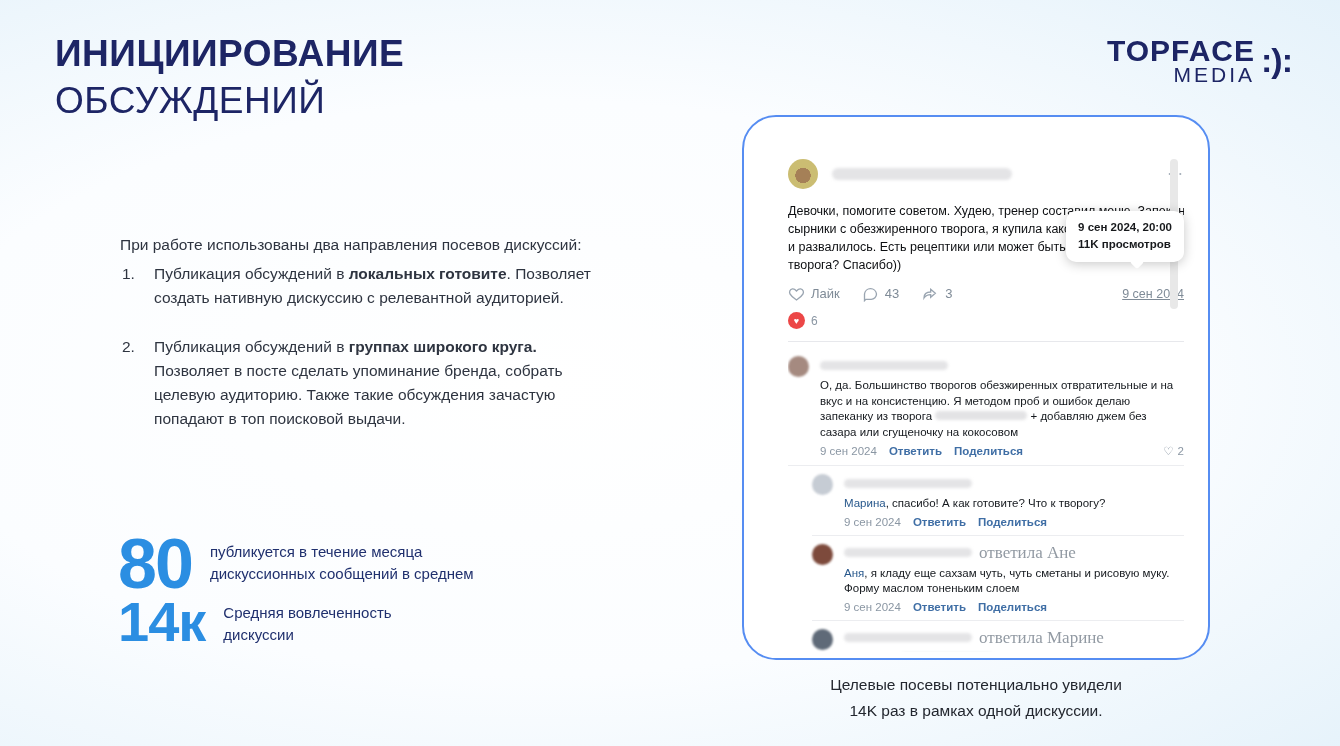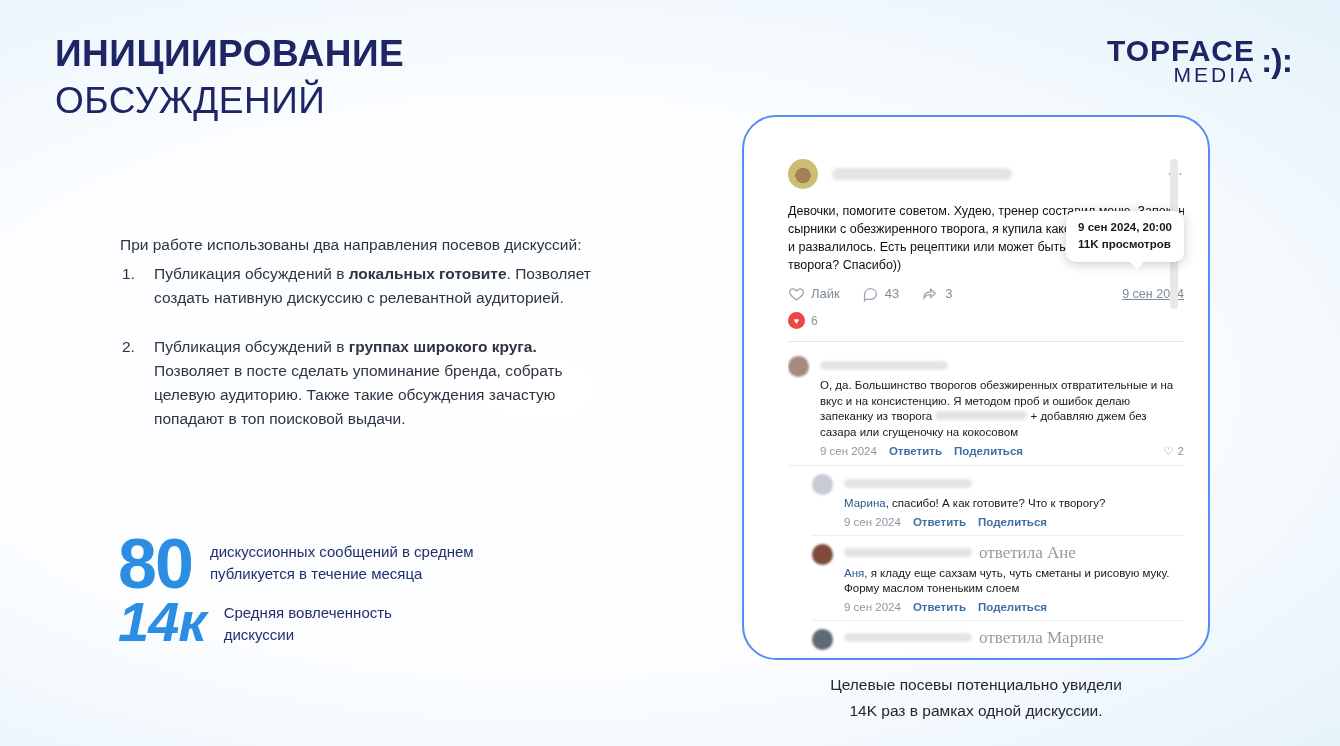--- a/index.html
+++ b/index.html
@@ -24,21 +24,21 @@
   .list { position:absolute; left:122px; top:262px; width:492px; color:#2e3440; font-size:15.5px; line-height:1.55; }
   .list-item { display:flex; gap:14px; }
   .list-item + .list-item { margin-top:25px; }
   .list-num { width:18px; flex:none; }
   .bold { font-weight:700; }
   .stat { position:absolute; display:flex; gap:18px; }
   .stat1 { left:118px; top:505px;margin-top:24px; }
   .stat2 { left:118px; top:594px; }
   .stat-value { color:#2b8ee2; font-weight:800; line-height:1; }
   .stat1 .stat-value { font-size:70px; letter-spacing:-2px; }
-  .stat2 .stat-value { font-size:56px; letter-spacing:-1px;font-style:italic; }
+  .stat2 .stat-value { font-size:56px; letter-spacing:-1px; }
   .stat-label { color:#20306e; font-size:15px; line-height:1.45; padding-top:12px; }
   .stat2 .stat-label { padding-top:8px; }
   
   .card { position:absolute; left:742px; top:115px; width:468px; height:545px;
           background:#ffffff; border:2px solid #568df2; border-radius:34px; overflow:hidden; }
   .vk { position:absolute; left:44px; top:26px; right:24px; bottom:6px; overflow:hidden;
         font-family:"Liberation Sans", sans-serif; }
   .post-head { display:flex; align-items:center; margin-top:16px; }
   .avatar { width:30px; height:30px; border-radius:50%; flex:none;
             background: radial-gradient(circle at 50% 55%, #a97f52 0 34%, #cdbd6a 35% 72%, #93a24c 100%);
@@ -109,22 +109,22 @@
     </div>
     <div class="list-item">
       <div class="list-num">2.</div>
       <div><span>Публикация обсуждений в </span><span class="bold">группах широкого круга.</span><span> Позволяет в посте сделать упоминание бренда, собрать целевую аудиторию. Также такие обсуждения зачастую попадают в топ поисковой выдачи.</span></div>
     </div>
   </div>
 
   <div class="stat stat1">
     <div class="stat-value">80</div>
     <div class="stat-label">
+      <div>публикуется в течение месяца</div>
       <div>дискуссионных сообщений в среднем</div>
-      <div>публикуется в течение месяца</div>
     </div>
   </div>
 
   <div class="stat stat2">
     <div class="stat-value">14к</div>
     <div class="stat-label">
       <div>Средняя вовлеченность</div>
       <div>дискуссии</div>
     </div>
   </div>

